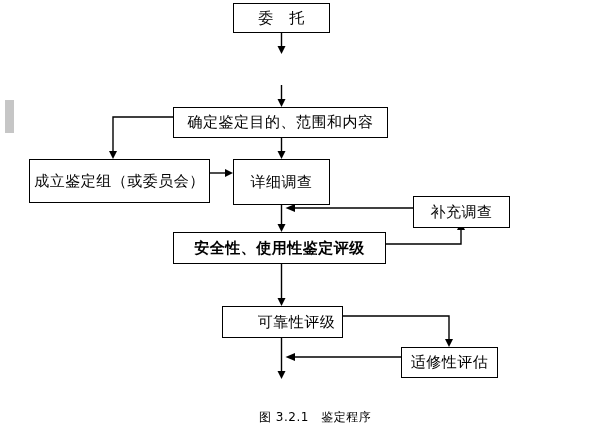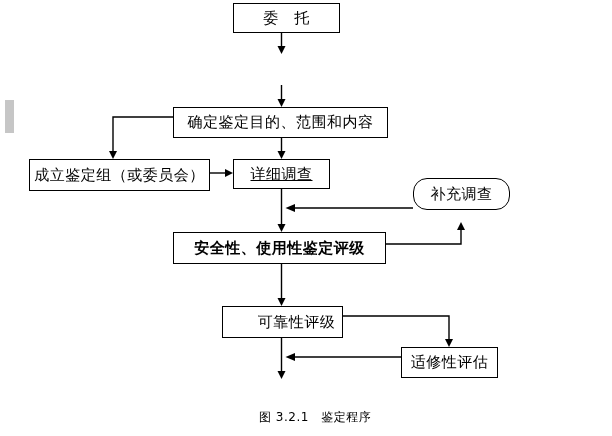--- a/index.html
+++ b/index.html
@@ -115,30 +115,30 @@
     <g>
       <path d="M401,357 H295"></path>
       <polygon points="295,353 295,361 285.5,357"></polygon>
     </g>
     <g>
       <path d="M281.5,338 V371"></path>
       <polygon points="277.5,371 285.5,371 281.5,379"></polygon>
     </g>
   </svg>
 
-  <div class="node" style="left:233px; top:3px; width:107px; height:30px;">委　托</div>
+  <div class="node" style="left:233px; top:3px; width:97px; height:30px;">委　托</div>
 
 
   <div class="node" style="left:173px; top:107px; width:215px; height:31px;font-family:Liberation Serif, serif;">确定鉴定目的、范围和内容</div>
 
-  <div class="node" style="left:29px; top:159px; width:181px; height:32px;">成立鉴定组（或委员会）</div>
+  <div class="node" style="left:29px; top:159px; width:181px; height:44px;">成立鉴定组（或委员会）</div>
 
-  <div class="node" style="left:233px; top:159px; width:97px; height:30px;text-decoration:underline;">详细调查</div>
+  <div class="node" style="left:233px; top:159px; width:97px; height:46px;">详细调查</div>
 
-  <div class="node" style="left:413px; top:178px; width:97px; height:32px;border-radius:14px;">补充调查</div>
+  <div class="node" style="left:413px; top:196px; width:97px; height:32px;">补充调查</div>
 
   <div class="node" style="left:173px; top:232px; width:213px; height:32px;font-weight:bold;">安全性、使用性鉴定评级</div>
 
   <div class="node" style="left:222px; top:306px; width:121px; height:32px;padding-left:28px;">可靠性评级</div>
 
   <div class="node" style="left:401px; top:347px; width:97px; height:31px;">适修性评估</div>
 
 
   <div class="caption">图 3.2.1　鉴定程序</div>
 

